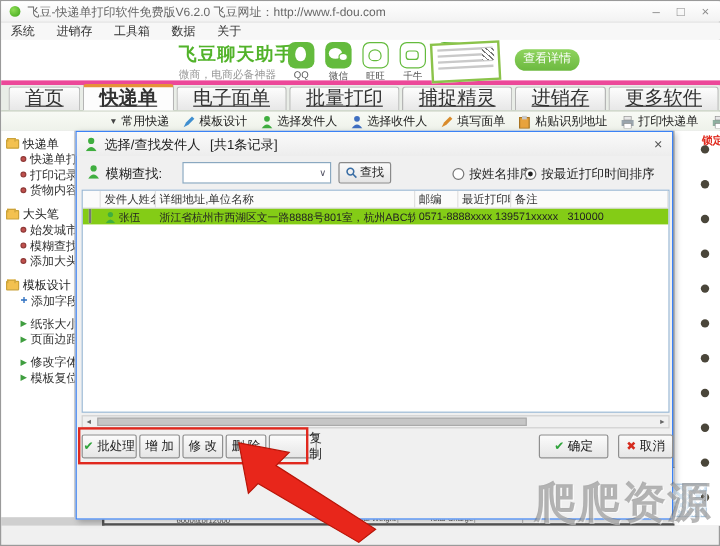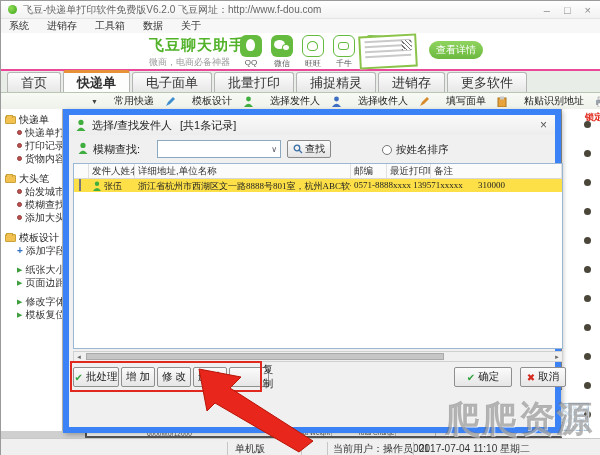--- a/index.html
+++ b/index.html
@@ -12,21 +12,21 @@
   .app-dot { width:9px; height:9px; border-radius:50%; background:radial-gradient(circle at 35% 35%, #8fdd55, #3ba318); margin:0 6px 0 7px; }
   .titlebar .title { font-size:10px; color:#666; }
   .winbtns { margin-left:auto; display:flex; gap:14px; padding-right:10px; color:#8a8a8a; font-size:11px; }
   .winbtns span { cursor:default; line-height:18px; }
 
   
   .menubar { position:absolute; left:0; top:18px; width:600px; height:14px; background:#f7f7f7; display:flex; gap:18px; padding-left:8px; align-items:center; }
   .menubar span { font-size:10px; color:#333; }
 
   
-  .banner { position:absolute; left:0; top:32px; width:600px; height:38px; background:#fff; border-bottom:2px solid #ec4899; }
+  .banner { position:absolute; left:0; top:32px; width:600px; height:38px; background:#fff; border-bottom:4px solid #ec4899; }
   .banner-title { position:absolute; left:148px; top:3px; font-size:15px; font-weight:bold; color:#52b32a; letter-spacing:1px; }
   .banner-sub { position:absolute; left:148px; top:23px; font-size:9px; color:#999; }
   .apps { position:absolute; left:238px; top:2px; display:flex; gap:7px; }
   .app { width:24px; text-align:center; }
   .appico { width:22px; height:22px; border-radius:6px; margin:0 auto; position:relative; }
   .appico.fill { background:#64bb3d; }
   .appico.line { background:#fff; border:1.5px solid #64bb3d; }
   .appico .g1 { position:absolute; left:6px; top:4px; width:9px; height:12px; background:#fff; border-radius:50% 50% 45% 45%; }
   .appico .g2a { position:absolute; left:3px; top:5px; width:11px; height:9px; background:#fff; border-radius:50%; }
   .appico .g2b { position:absolute; left:11px; top:9px; width:8px; height:7px; background:#fff; border-radius:50%; border:1px solid #64bb3d; }
@@ -34,26 +34,26 @@
   .appico .g4 { position:absolute; left:4px; top:6px; width:11px; height:8px; border:1.5px solid #64bb3d; border-radius:3px; }
   .appico .g5 { position:absolute; left:5px; top:2px; font-size:11px; color:#64bb3d; font-weight:bold; }
   .applabel { font-size:8px; color:#555; margin-top:1px; }
   .thumb { position:absolute; left:358px; top:2px; width:58px; height:33px; background:#fff; border:2px solid #8bc34a; transform:rotate(-3deg); }
   .thumb i { display:block; height:2px; background:#c9c9c9; margin:3px 4px 0 4px; }
   .thumb .qr { position:absolute; right:3px; top:4px; width:10px; height:10px; background:repeating-linear-gradient(45deg,#777 0 1px,#fff 1px 3px); }
   .cta { position:absolute; left:428px; top:8px; width:54px; height:18px; background:linear-gradient(#8fd45f,#6cb93f); border-radius:9px; color:#fff; font-size:10px; text-align:center; line-height:18px; }
 
   
   .tabs { position:absolute; left:0; top:70px; width:600px; height:22px; background:#e9ede7; border-bottom:1px solid #b9c6b2; padding-left:6px; display:flex; align-items:flex-end; }
-  .tab { height:20px; line-height:19px; font-size:13px; color:#333; padding:0 13px; background:linear-gradient(#fdfdfd,#e7e7e7); border:1px solid #b5b5b5; border-bottom:none; border-radius:3px 3px 0 0; margin-right:2px; }
+  .tab { height:20px; line-height:19px; font-size:16px; color:#333; padding:0 13px; background:linear-gradient(#fdfdfd,#e7e7e7); border:1px solid #b5b5b5; border-bottom:none; border-radius:3px 3px 0 0; margin-right:2px;text-decoration:underline; }
   .tab.active { background:#fdfdfd; border-top:3px solid #e69138; font-weight:bold; height:22px; line-height:19px; }
 
   
   .toolbar { position:absolute; left:0; top:92px; width:600px; height:16px; background:linear-gradient(#f8faf5,#eef2ea); display:flex; align-items:center; gap:11px; padding-left:90px; }
-  .tool { display:flex; align-items:center; gap:16px; font-size:10px; color:#222; white-space:nowrap; }
+  .tool { display:flex; align-items:center; gap:3px; font-size:10px; color:#222; white-space:nowrap; }
   .tool svg { display:block; }
   .caret { font-size:7px; color:#444; }
 
   
   .main { position:absolute; left:0; top:108px; width:600px; height:329px; background:#cfcfcf; }
 
   
   .sidebar { position:absolute; left:0; top:0; width:62px; height:322px; background:#fff; border-right:1px solid #b5b5b5; overflow:hidden; padding:4px 0 0 4px; }
   .tgroup { margin-bottom:7px; }
   .tg-head { display:flex; align-items:center; gap:3px; font-size:10px; color:#222; height:13px; white-space:nowrap; }
@@ -82,37 +82,37 @@
   .divisor { position:absolute; left:46px; top:39px; font-size:6.5px; color:#555; border-top:1px solid #888; padding:0 14px; }
   .kgs { position:absolute; left:188px; top:30px; font-size:7.5px; color:#333; }
   .flab { position:absolute; font-size:6px; color:#777; text-align:center; line-height:1.2; }
   .flab b { display:block; font-size:6.5px; color:#555; font-weight:normal; }
   .remarks-label { position:absolute; left:376px; top:3px; font-size:7px; color:#333; white-space:nowrap; }
   .hatch { position:absolute; left:374px; top:13px; width:128px; height:28px; border:1px solid #a8c4dd;
       background:repeating-linear-gradient(45deg,#d9e8f4 0 2px,transparent 2px 5px),repeating-linear-gradient(-45deg,#d9e8f4 0 2px,transparent 2px 5px); }
   .vline { position:absolute; top:0; height:100%; border-left:1px solid #c4c4c4; }
 
   
-  .dialog { position:absolute; left:62px; top:0; width:498px; height:324px; background:#f0f0f0; border:6px solid #3b82f6; box-shadow:2px 2px 5px rgba(0,0,0,.25); z-index:10; }
+  .dialog { position:absolute; left:62px; top:0; width:498px; height:324px; background:#f0f0f0; border:1px solid #3b82f6; box-shadow:2px 2px 5px rgba(0,0,0,.25); z-index:10; }
   .dlg-head { position:absolute; left:0; top:0; width:100%; height:20px; display:flex; align-items:center; background:linear-gradient(#fafafa,#ededed); }
   .dlg-title { font-size:11px; color:#222; margin-left:5px; }
   .dlg-count { font-size:11px; color:#222; margin-left:8px; }
   .dlg-close { margin-left:auto; margin-right:8px; font-size:12px; color:#555; }
   .srow { position:absolute; left:0; top:22px; width:100%; height:24px; }
   .slabel { position:absolute; left:24px; top:5px; font-size:11px; color:#222; }
   .combo { position:absolute; left:88px; top:3px; width:124px; height:18px; background:#fff; border:1px solid #8aa8c0; }
   .combo .dd { position:absolute; right:3px; top:4px; font-size:8px; color:#556; }
   .findbtn { position:absolute; left:218px; top:3px; width:44px; height:18px; background:linear-gradient(#fbfbfb,#e4e4e4); border:1px solid #8a8a8a; border-radius:2px; font-size:10px; color:#222; display:flex; align-items:center; justify-content:center; gap:2px; }
   .radio { position:absolute; top:6px; display:flex; align-items:center; gap:4px; font-size:10.5px; color:#222; }
   .rb { width:10px; height:10px; border-radius:50%; border:1px solid #777; background:#fff; position:relative; flex:0 0 auto; }
   .rb.sel::after { content:""; position:absolute; left:2px; top:2px; width:4px; height:4px; border-radius:50%; background:#222; }
   .tablebox { position:absolute; left:4px; top:48px; width:490px; height:186px; background:#fff; border:1px solid #9ab8d4; overflow:hidden; }
   .trh { display:flex; height:15px; border-bottom:1px solid #d7d7d7; background:#fbfbfb; }
   .trh .c { font-size:9.5px; color:#333; padding:1px 0 0 3px; border-right:1px solid #e0e0e0; overflow:hidden; white-space:nowrap; }
-  .trd { display:flex; height:13px; background:#fde047;font-family:Liberation Serif, serif; }
+  .trd { display:flex; height:13px; background:#84cc16; }
   .trd .c { font-size:9px; color:#222; padding:1px 0 0 3px; overflow:hidden; white-space:nowrap; }
   .c0{width:15px;} .c1{width:46px;} .c2{width:216px;} .c3{width:124px;} .c4{width:36px;} .c5{width:44px;} .c6{flex:1;}
   .cb { width:9px; height:9px; border:1px solid #777; background:#fff; margin:1px 0 0 2px; }
   .rowname { display:flex; align-items:center; gap:2px; }
   .hscroll { position:absolute; left:4px; top:236px; width:490px; height:11px; background:#f0f0f0; border:1px solid #d0d0d0; display:flex; align-items:center; }
   .harrow { font-size:6px; color:#666; width:10px; text-align:center; }
   .hthumb { height:7px; background:#c6c6c6; border:1px solid #aaa; width:358px; margin-left:2px; }
   .btnrow { position:absolute; left:0; top:252px; width:100%; height:24px; }
   .dbtn { position:absolute; top:0; height:20px; background:linear-gradient(#fbfbfb,#e6e6e6); border:1px solid #8f8f8f; border-radius:2px; font-size:10.5px; color:#222; display:flex; align-items:center; justify-content:center; gap:3px; }
   .chk { color:#2fa33b; font-size:10px; font-weight:bold; }
@@ -397,20 +397,24 @@
           <svg width="10" height="10">
               <circle cx="4" cy="4" r="2.8" fill="none" stroke="#3a6ea5" stroke-width="1.3"></circle>
               <line x1="6" y1="6" x2="9" y2="9" stroke="#3a6ea5" stroke-width="1.3"></line>
             </svg>
           <span>查找</span>
         </div>
         <span class="radio" style="left:313px;">
             <span class="rb"></span>
             <span>按姓名排序</span>
           </span>
+        <span class="radio" style="left:373px;">
+            <span class="rb sel"></span>
+            <span>按最近打印时间排序</span>
+          </span>
       </div>
 
       <div class="tablebox">
         <div class="trh">
           <span class="c c0"></span>
           <span class="c c1">发件人姓名</span>
           <span class="c c2">详细地址,单位名称</span>
           <span class="c c4">邮编</span>
           <span class="c c5">最近打印时间</span>
           <span class="c c6">备注</span>
@@ -457,24 +461,15 @@
           </div>
       </div>
       <div class="redbox"></div>
     </div>
 
     <svg class="arrow" width="132" height="92">
       <polygon points="12,8 54,16 43,27 126,80 112,91 28,42 20,50" fill="#e8261b" stroke="#b81508" stroke-width="1"></polygon>
     </svg>
   </div>
 
-  <div class="statusbar">
-    <span style="left:234px;">单机版</span>
-    <span style="left:332px;">当前用户：操作员001</span>
-    <span style="left:418px;">2017-07-04 11:10 星期二</span>
-    <span class="ssep" style="left:226px;"></span>
-    <span class="ssep" style="left:300px;"></span>
-    <span class="ssep" style="left:326px;"></span>
-    <span class="ssep" style="left:412px;"></span>
-  </div>
 
   <div class="watermark">爬爬资源</div>
 </div>
 
 </body></html>

